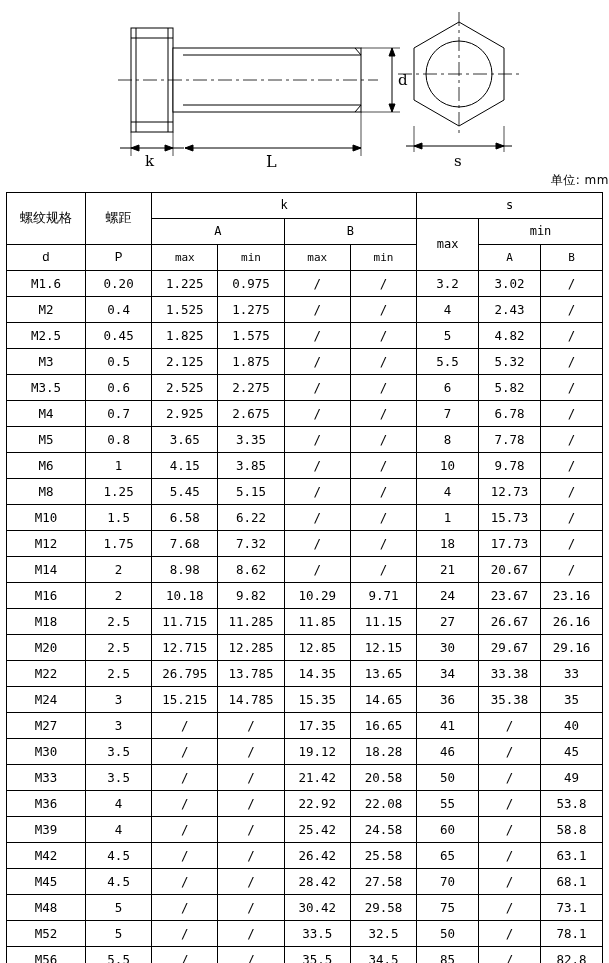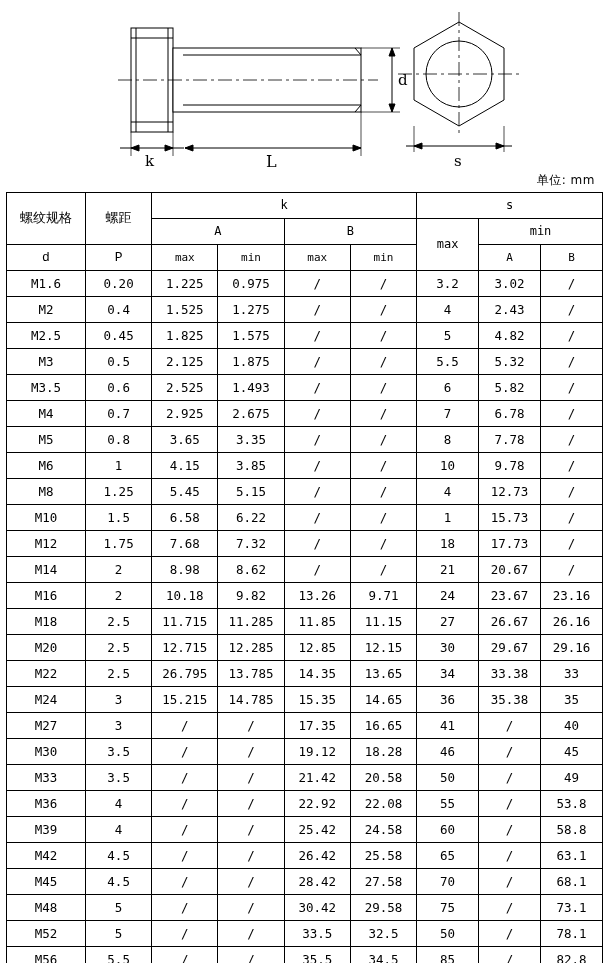--- a/index.html
+++ b/index.html
@@ -24,21 +24,21 @@
   .drawing {
     position: relative;
     width: 609px;
     height: 172px;
   }
   .drawing svg {
     display: block;
   }
   .unit-label {
     position: absolute;
-    right: 14px;
+    right: 0;
     top: 172px;
     font-size: 12px;
     font-family: "DejaVu Sans", sans-serif;
     letter-spacing: 0.5px;
   }
   
   .table-wrap {
     position: absolute;
     left: 6px;
     top: 192px;
@@ -235,21 +235,21 @@
             <td class="val">/</td>
             <td class="val">/</td>
             <td class="val">5.5</td>
             <td class="val">5.32</td>
             <td class="val">/</td>
           </tr>
           <tr>
             <td class="val">M3.5</td>
             <td class="val">0.6</td>
             <td class="val">2.525</td>
-            <td class="val">1.493</td>
+            <td class="val">2.275</td>
             <td class="val">/</td>
             <td class="val">/</td>
             <td class="val">6</td>
             <td class="val">5.82</td>
             <td class="val">/</td>
           </tr>
           <tr>
             <td class="val">M4</td>
             <td class="val">0.7</td>
             <td class="val">2.925</td>
@@ -324,21 +324,21 @@
             <td class="val">/</td>
             <td class="val">21</td>
             <td class="val">20.67</td>
             <td class="val">/</td>
           </tr>
           <tr>
             <td class="val">M16</td>
             <td class="val">2</td>
             <td class="val">10.18</td>
             <td class="val">9.82</td>
-            <td class="val">13.26</td>
+            <td class="val">10.29</td>
             <td class="val">9.71</td>
             <td class="val">24</td>
             <td class="val">23.67</td>
             <td class="val">23.16</td>
           </tr>
           <tr>
             <td class="val">M18</td>
             <td class="val">2.5</td>
             <td class="val">11.715</td>
             <td class="val">11.285</td>

